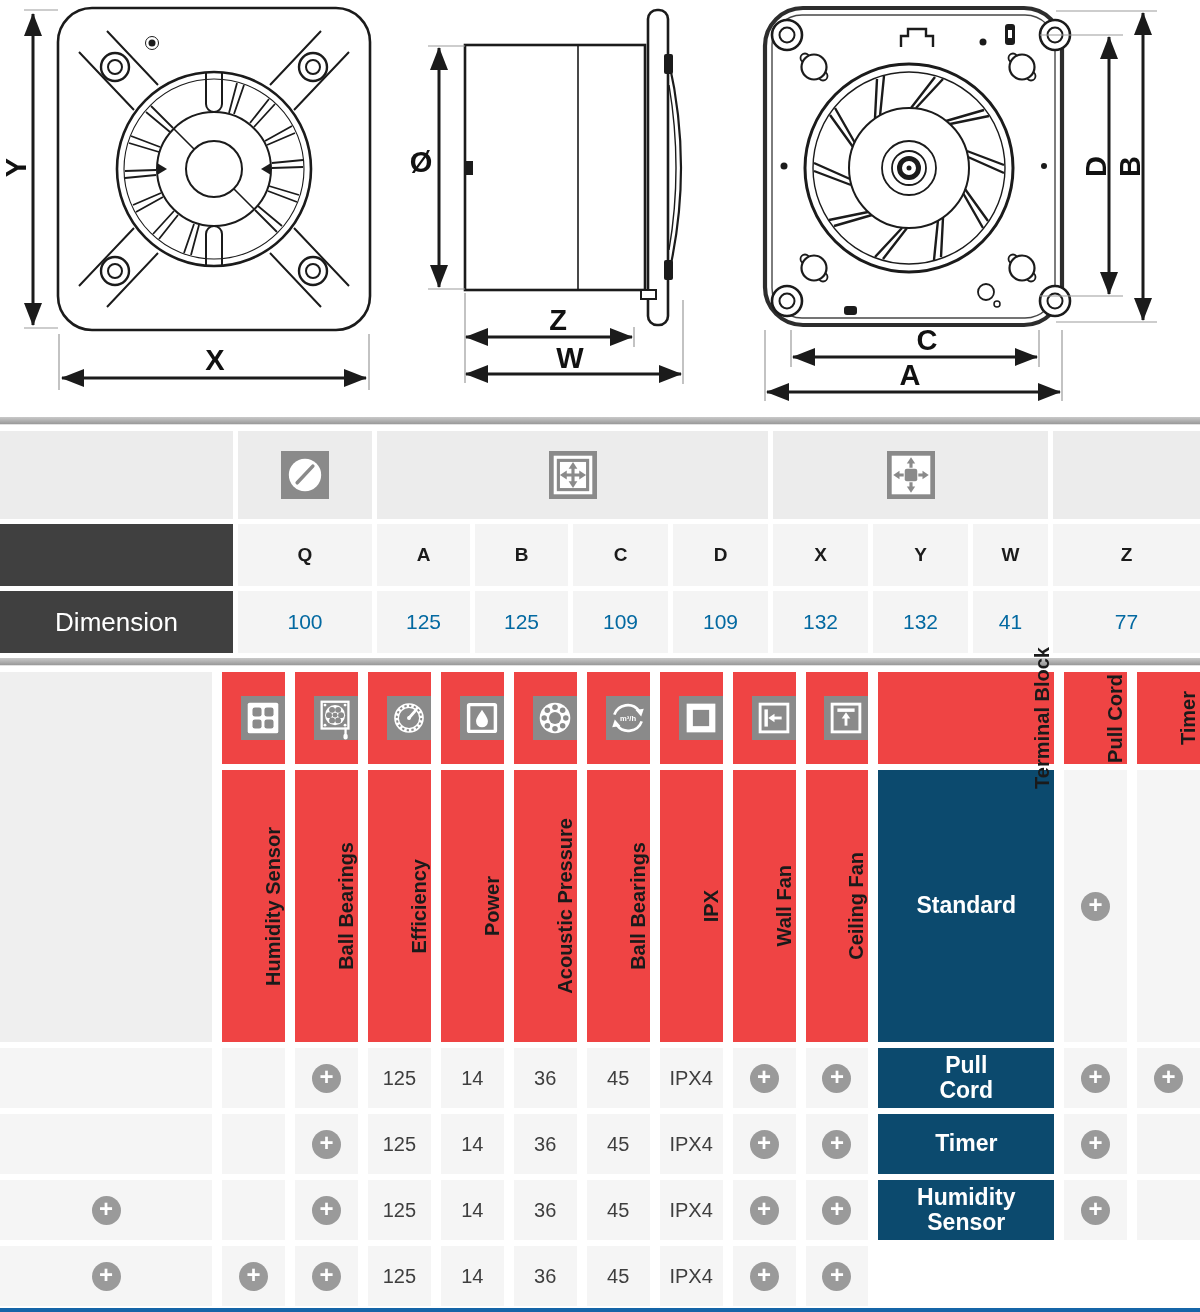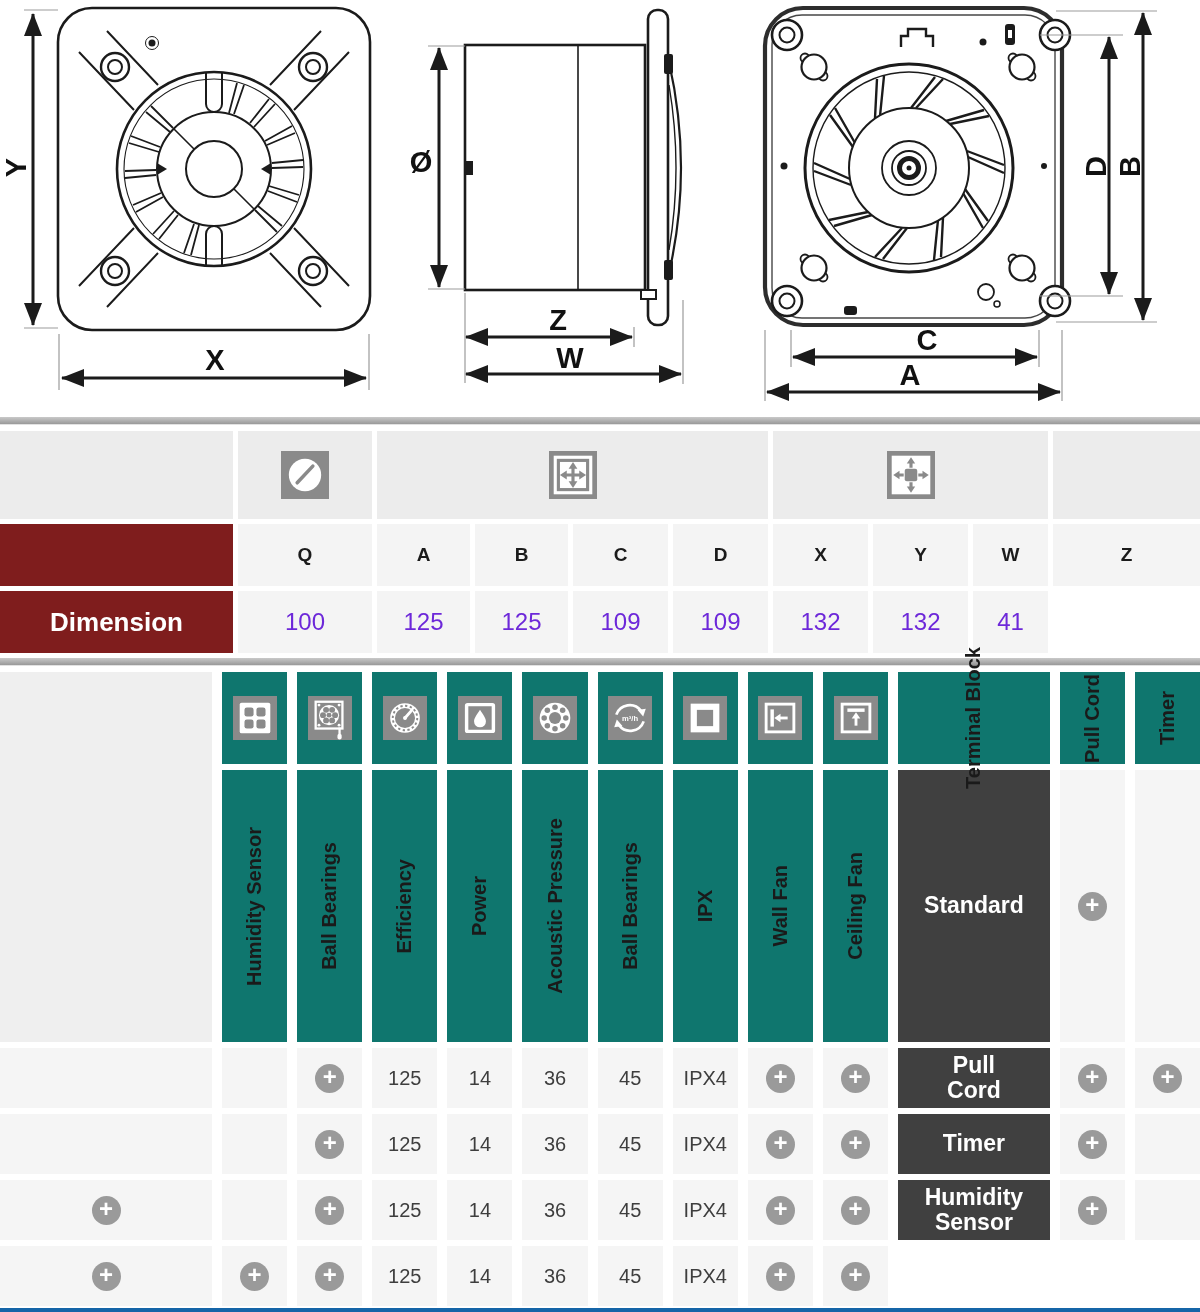--- a/index.html
+++ b/index.html
@@ -19,34 +19,34 @@
 
   
   .dim-grid { margin-top:6px; width:1200px; display:grid;
     grid-template-columns:233px 134px 93px 93px 95px 95px 95px 95px 75px 1fr;
     grid-template-rows:88px 62px 62px; gap:5px; }
   .dcell { display:flex; align-items:center; justify-content:center; }
   .dcell.lite { background:#ececec; }
   .dcell.cell { background:#f4f4f4; }
   .dcell.span4 { grid-column:span 4; }
   .dcell.span3 { grid-column:span 3; }
-  .dcell.rowhead { background:#7f1d1d; color:#fff; font-weight:bold; font-size:26px; }
+  .dcell.rowhead { background:#404040; color:#fff; font-weight:normal; font-size:26px; }
   .dcell.letter { font-weight:bold; font-size:19px; color:#1b1b1b; }
-  .dcell.value { font-size:24px; color:#6d28d9; }
+  .dcell.value { font-size:21px; color:#0369a1; }
 
   
   .feat-grid { margin-top:6px; width:1200px; display:grid;
     grid-template-columns:212px repeat(12,1fr);
     grid-template-rows:92px 272px 60px 60px 60px 60px; gap:6px 10px; }
   .fcell { display:flex; align-items:center; justify-content:center; }
-  .fcell.lite { background:#0f766e; }
+  .fcell.lite { background:#ef4444;justify-content:flex-end; }
   .fcell.corner { grid-row:span 2; background:#efefef; }
   .fcell.data { background:#f5f5f5; font-size:20px; color:#3e3e3e; }
-  .fcell.rowhead { background:#404040; color:#fff; font-weight:bold; font-size:23px;
-    text-align:center; line-height:1.1; padding:0 26px; }
+  .fcell.rowhead { background:#0c4a6e; color:#fff; font-weight:bold; font-size:23px;
+    text-align:center; line-height:1.1; padding:0 38px; }
   .vlabel { writing-mode:vertical-rl; transform:rotate(180deg); font-weight:bold;
     font-size:20px; color:#1a1a1a; white-space:nowrap; }
   .val.plus-circle { display:inline-flex; width:29px; height:29px; border-radius:50%;
     background:#9a9a9a; color:#fff; font-size:24px; font-weight:bold;
     align-items:center; justify-content:center; line-height:1; padding-bottom:2px; }
 
   .bottom-bar { margin-top:2px; height:4px; width:1200px; background:#1565a8; }
 
   .icon-box svg { display:block; }
 </style>
@@ -239,20 +239,21 @@
 
     <div class="dcell rowhead">Dimension</div>
     <div class="dcell cell value">100</div>
     <div class="dcell cell value">125</div>
     <div class="dcell cell value">125</div>
     <div class="dcell cell value">109</div>
     <div class="dcell cell value">109</div>
     <div class="dcell cell value">132</div>
     <div class="dcell cell value">132</div>
     <div class="dcell cell value">41</div>
+    <div class="dcell cell value">77</div>
   </div>
 
   <div class="sep-bar second"></div>
 
   <div class="feat-grid">
     <div class="fcell corner"></div>
 
     <div class="fcell lite icon-box">
       <svg width="44" height="44" viewBox="0 0 46 46">
         <rect width="46" height="46" fill="#8a8a8a"></rect>

